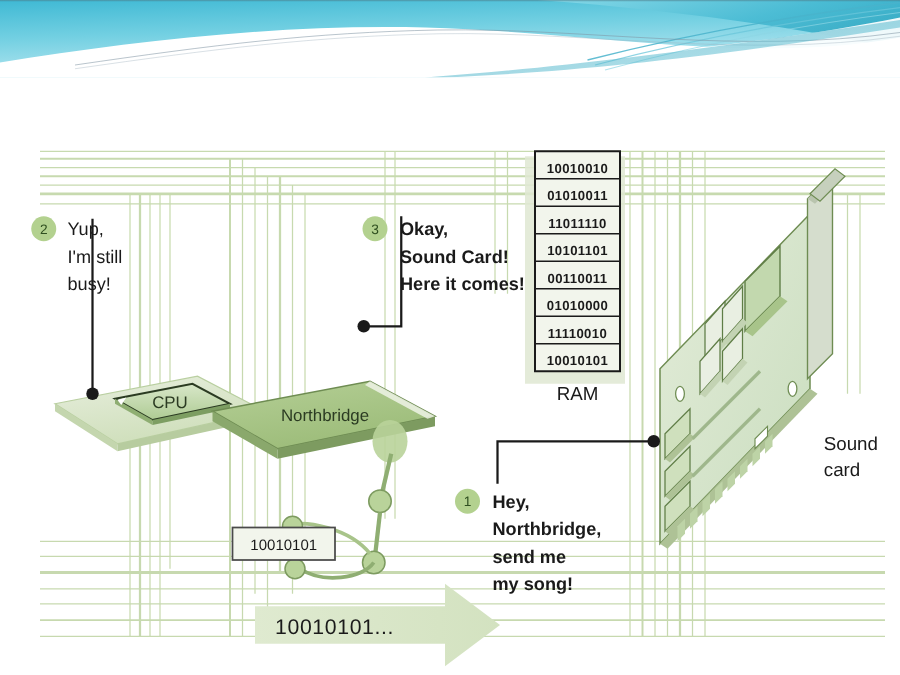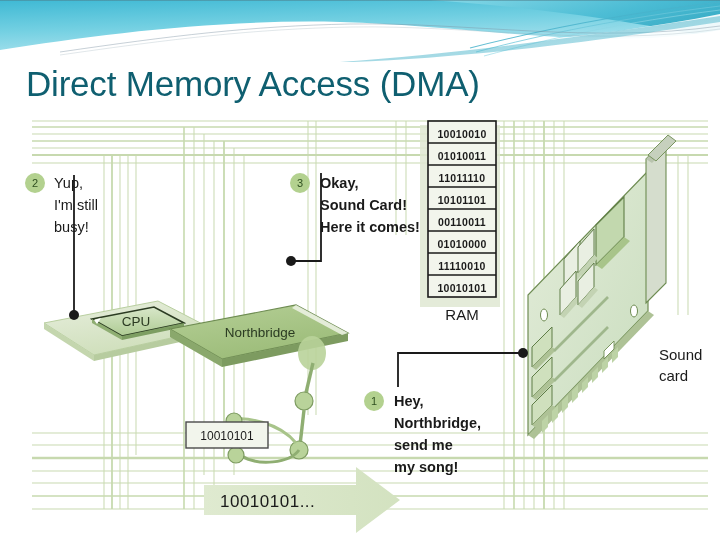--- a/index.html
+++ b/index.html
@@ -127,21 +127,20 @@
 
       <path d="M60,52 C170,36 250,26 350,24 C470,22 590,44 720,26" stroke="#7f94a3" stroke-width="0.8" fill="none" opacity="0.55"></path>
       <path d="M60,55 C172,39 252,29 352,27 C472,25 592,47 720,29" stroke="#9fb1bd" stroke-width="0.7" fill="none" opacity="0.45"></path>
 
       <path d="M340,62 C450,54 560,40 720,16 L720,22 C566,46 456,58 352,62 Z" fill="url(#tealRibbon)" opacity="0.55"></path>
 
       <rect x="0" y="0" width="720" height="1" fill="#4d7b88" opacity="0.5"></rect>
     </svg>
   </div>
 
-  <div id="slide-title">Direct Memory Access (DMA)</div>
 
   <div id="diagram">
     <svg width="704" height="420" viewBox="0 0 704 420" xmlns="http://www.w3.org/2000/svg">
       <defs>
         <linearGradient id="boardTop" x1="0" y1="0" x2="0.4" y2="1">
           <stop offset="0%" stop-color="#e7eedd"></stop>
           <stop offset="100%" stop-color="#cfdfbb"></stop>
         </linearGradient>
         <linearGradient id="nbTop" x1="0" y1="0" x2="0.5" y2="1">
           <stop offset="0%" stop-color="#b5cf96"></stop>

